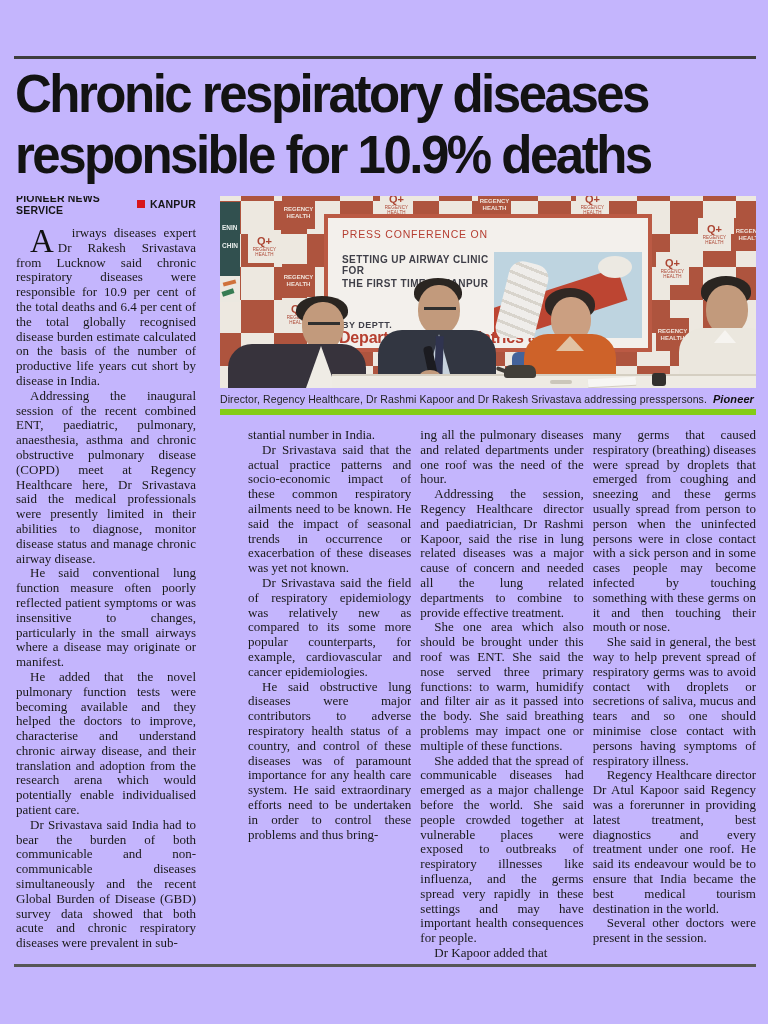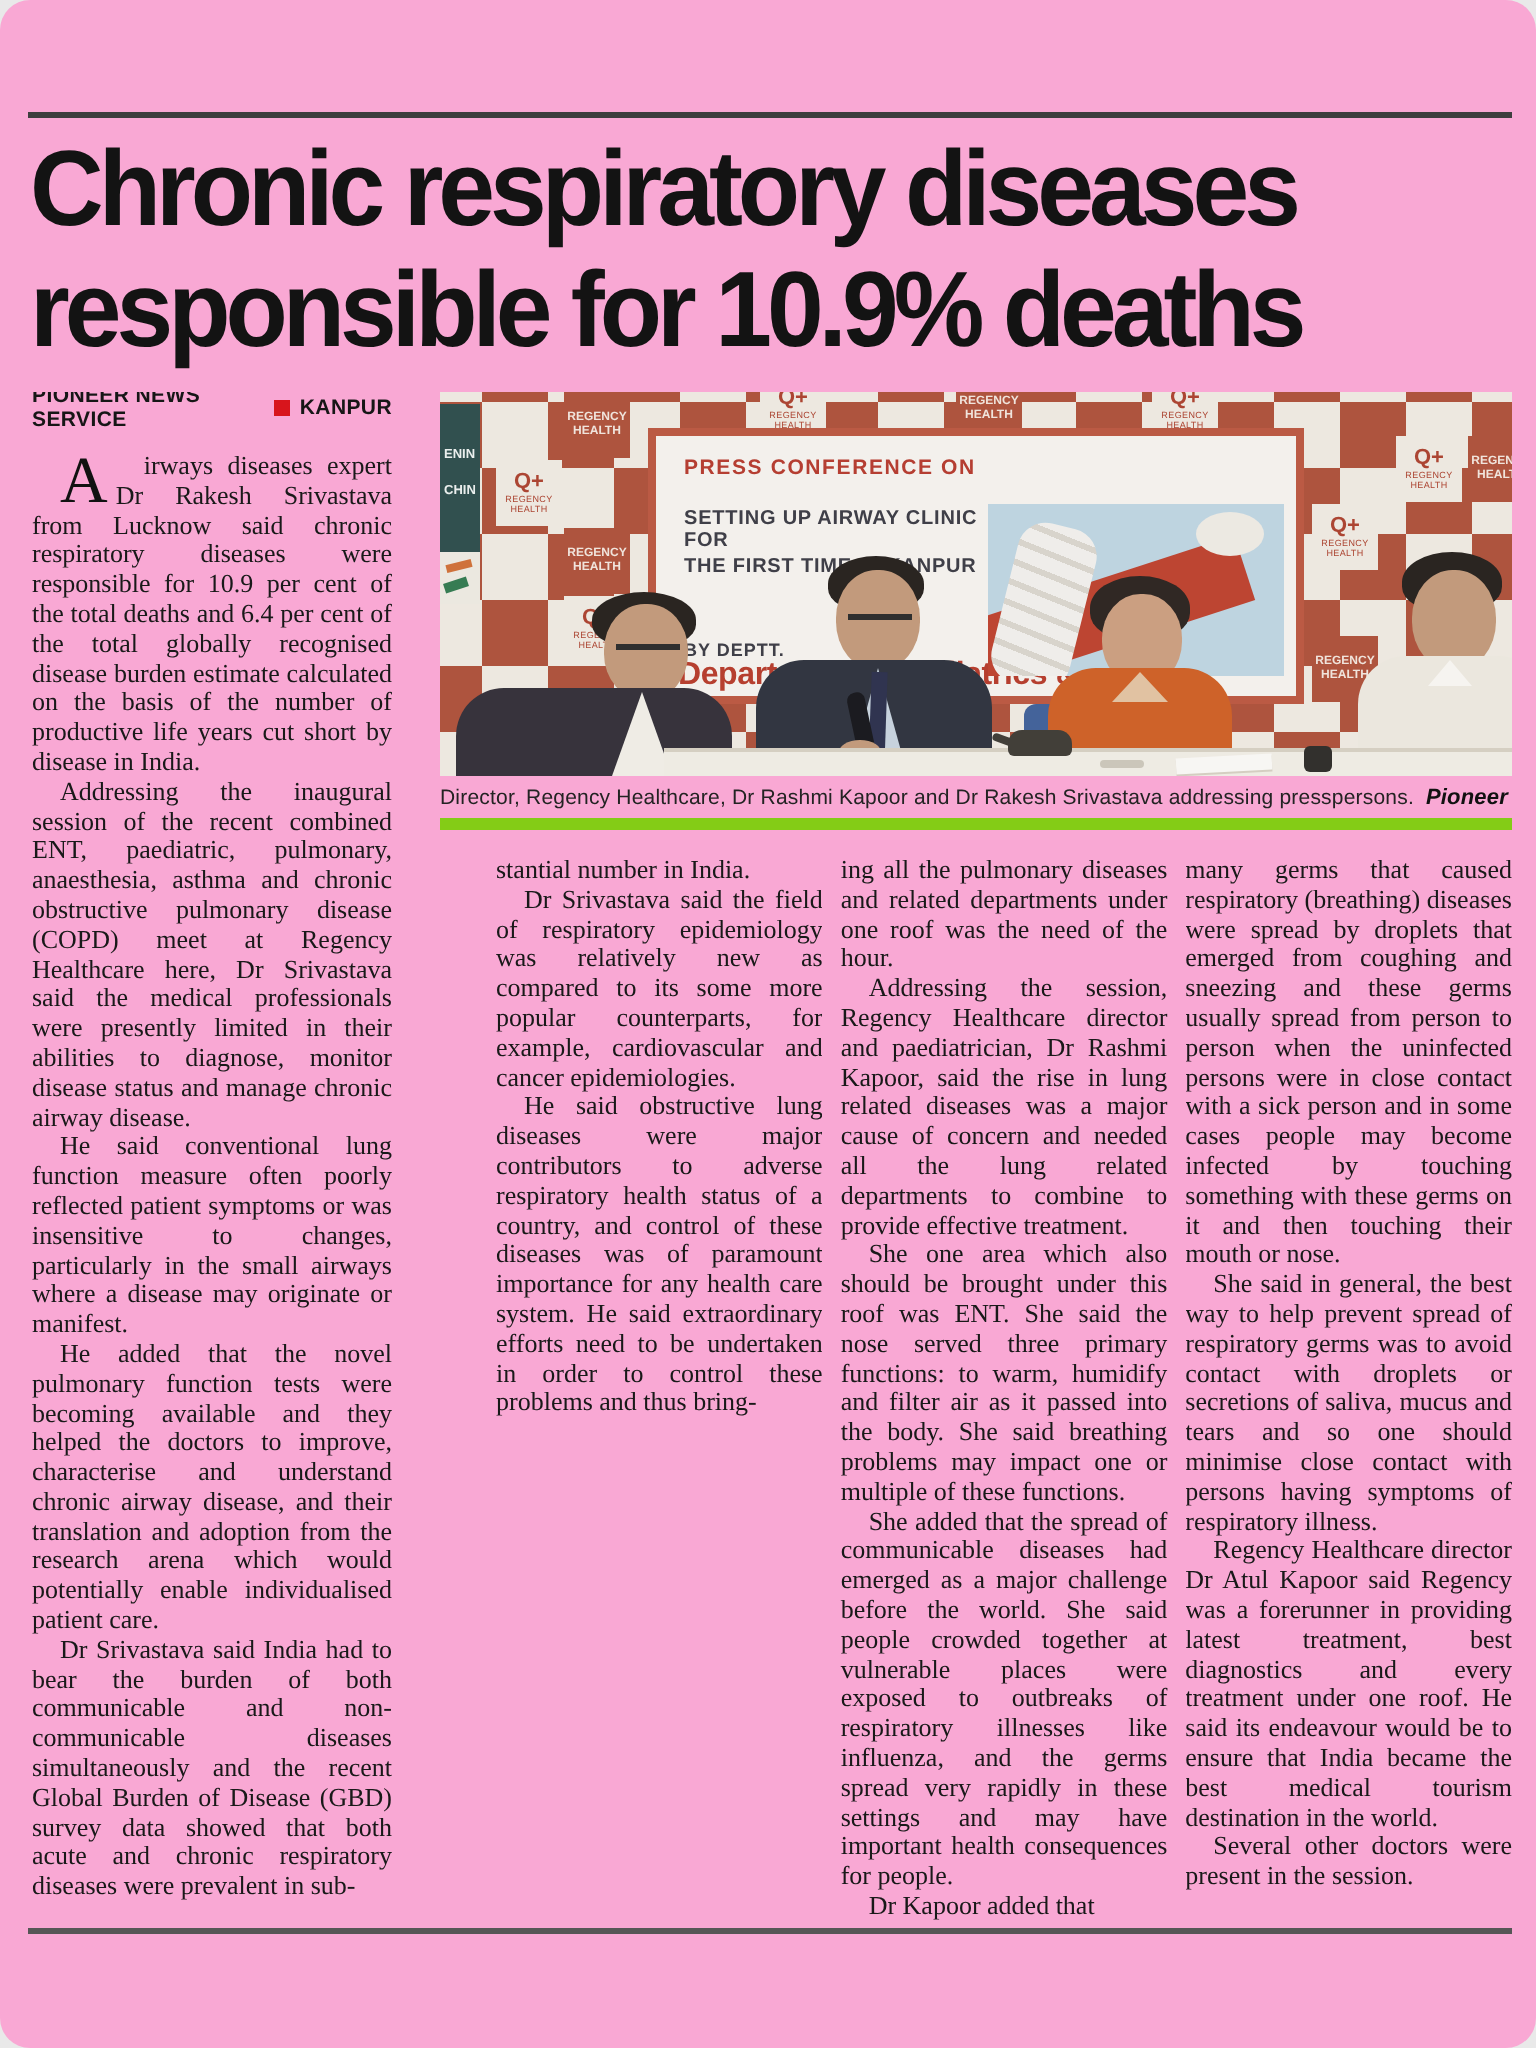--- a/index.html
+++ b/index.html
@@ -1,19 +1,19 @@
 <!DOCTYPE html>
 <html><head>
 <meta charset="utf-8">
 <style>
   html,body{margin:0;padding:0;background:#e9e9e9;}
   .sheet{
     position:relative;width:768px;height:1024px;margin:0 auto;
-    background:#f9a8d4;overflow:hidden;
-    font-family:"Liberation Serif",serif;color:#1a1a1a;border-radius:15px;
+    background:#c4b5fd;overflow:hidden;
+    font-family:"Liberation Serif",serif;color:#1a1a1a;
   }
   .top-rule{position:absolute;left:14px;right:12px;top:56px;border-top:3px solid #3e3e3e;}
   .bottom-rule{position:absolute;left:14px;right:12px;top:964px;border-top:3px solid #565656;}
 
   .headline{
     position:absolute;left:15px;top:64px;width:740px;
     font-family:"Liberation Sans",sans-serif;font-weight:bold;
     font-size:51px;line-height:58px;letter-spacing:-2.5px;color:#131313;
     transform:scaleY(1.05);transform-origin:top left;white-space:nowrap;
   }
@@ -59,21 +59,21 @@
   .side-low{position:absolute;left:0;top:80px;width:20px;height:26px;background:#f0ece3;}
   .side-low i{position:absolute;display:block;}
   .side-low .g{left:2px;top:14px;width:12px;height:5px;background:#2e7d4f;transform:rotate(-18deg);}
   .side-low .o{left:3px;top:5px;width:13px;height:4px;background:#d97032;transform:rotate(-14deg);}
 
   .press-board{
     position:absolute;left:104px;top:18px;width:328px;height:138px;
     background:#f8f5f0;border:4px solid #c4573e;box-sizing:border-box;
     font-family:"Liberation Sans",sans-serif;
   }
-  .pb1{position:absolute;left:14px;top:10px;color:#c0392b;font-weight:bold;font-size:10.5px;letter-spacing:.8px;}
+  .pb1{position:absolute;left:14px;top:10px;color:#c0392b;font-weight:normal;font-size:10.5px;letter-spacing:.8px;}
   .pb2{position:absolute;left:14px;top:36px;color:#3c3c46;font-weight:bold;font-size:10px;letter-spacing:.4px;width:152px;}
   .pb3{position:absolute;left:14px;top:60px;color:#3c3c46;font-weight:bold;font-size:10px;letter-spacing:.4px;width:152px;}
   .pb-by{position:absolute;left:14px;top:102px;color:#3c3c46;font-weight:bold;font-size:9px;letter-spacing:.5px;}
   .pb-dept{position:absolute;left:11px;bottom:1px;color:#c13a28;font-weight:bold;font-size:16px;white-space:nowrap;letter-spacing:-.2px;}
   .pb-img{position:absolute;left:166px;top:34px;width:148px;height:86px;background:#bfd8e6;overflow:hidden;}
   .pb-img .sleeve{position:absolute;left:-18px;top:38px;width:150px;height:34px;background:#c8402b;transform:rotate(-18deg);}
   .pb-img .bandage{position:absolute;left:8px;top:10px;width:40px;height:82px;background:repeating-linear-gradient(8deg,#f4f2ee 0 7px,#dcd7cf 7px 10px);transform:rotate(14deg);border-radius:14px;}
   .pb-img .thumb{position:absolute;right:10px;top:4px;width:34px;height:22px;background:#f1ede6;border-radius:50%;}
 
   .person i{position:absolute;display:block;}
@@ -265,20 +265,21 @@
       </div>
 
       <div class="caption-row">
         <span>Director, Regency Healthcare, Dr Rashmi Kapoor and Dr Rakesh Srivastava addressing presspersons.</span>
         <span class="caption-credit">Pioneer</span>
       </div>
 
       <div class="cols">
         <div class="col">
           <p class="para cont">stantial number in India.</p>
+          <p class="para">Dr Srivastava said that the actual practice patterns and socio-economic impact of these common respiratory ailments need to be known. He said the impact of seasonal trends in occurrence or exacerbation of these diseases was yet not known.</p>
           <p class="para">Dr Srivastava said the field of respiratory epidemiology was relatively new as compared to its some more popular counterparts, for example, cardiovascular and cancer epidemiologies.</p>
           <p class="para">He said obstructive lung diseases were major contributors to adverse respiratory health status of a country, and control of these diseases was of paramount importance for any health care system. He said extraordinary efforts need to be undertaken in order to control these problems and thus bring-</p>
         </div>
         <div class="col">
           <p class="para cont">ing all the pulmonary diseases and related departments under one roof was the need of the hour.</p>
           <p class="para">Addressing the session, Regency Healthcare director and paediatrician, Dr Rashmi Kapoor, said the rise in lung related diseases was a major cause of concern and needed all the lung related departments to combine to provide effective treatment.</p>
           <p class="para">She one area which also should be brought under this roof was ENT. She said the nose served three primary functions: to warm, humidify and filter air as it passed into the body. She said breathing problems may impact one or multiple of these functions.</p>
           <p class="para">She added that the spread of communicable diseases had emerged as a major challenge before the world. She said people crowded together at vulnerable places were exposed to outbreaks of respiratory illnesses like influenza, and the germs spread very rapidly in these settings and may have important health consequences for people.</p>
           <p class="para">Dr Kapoor added that</p>
         </div>

